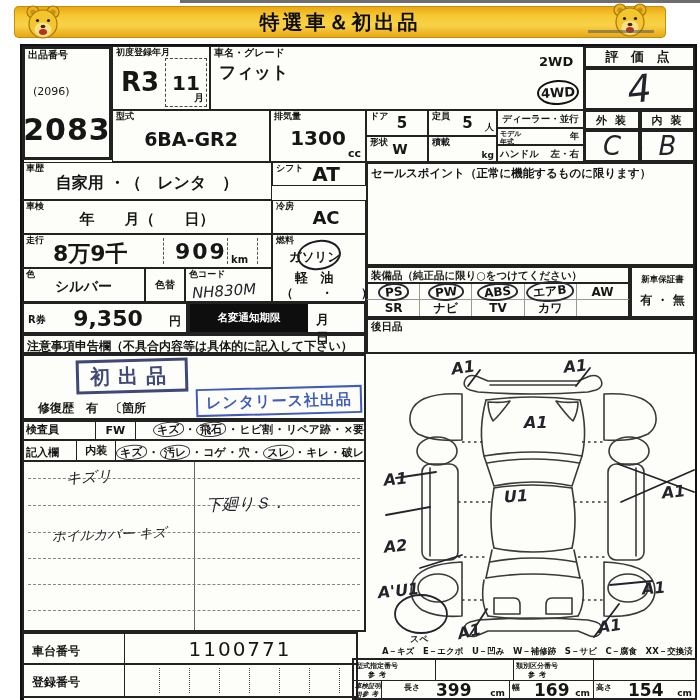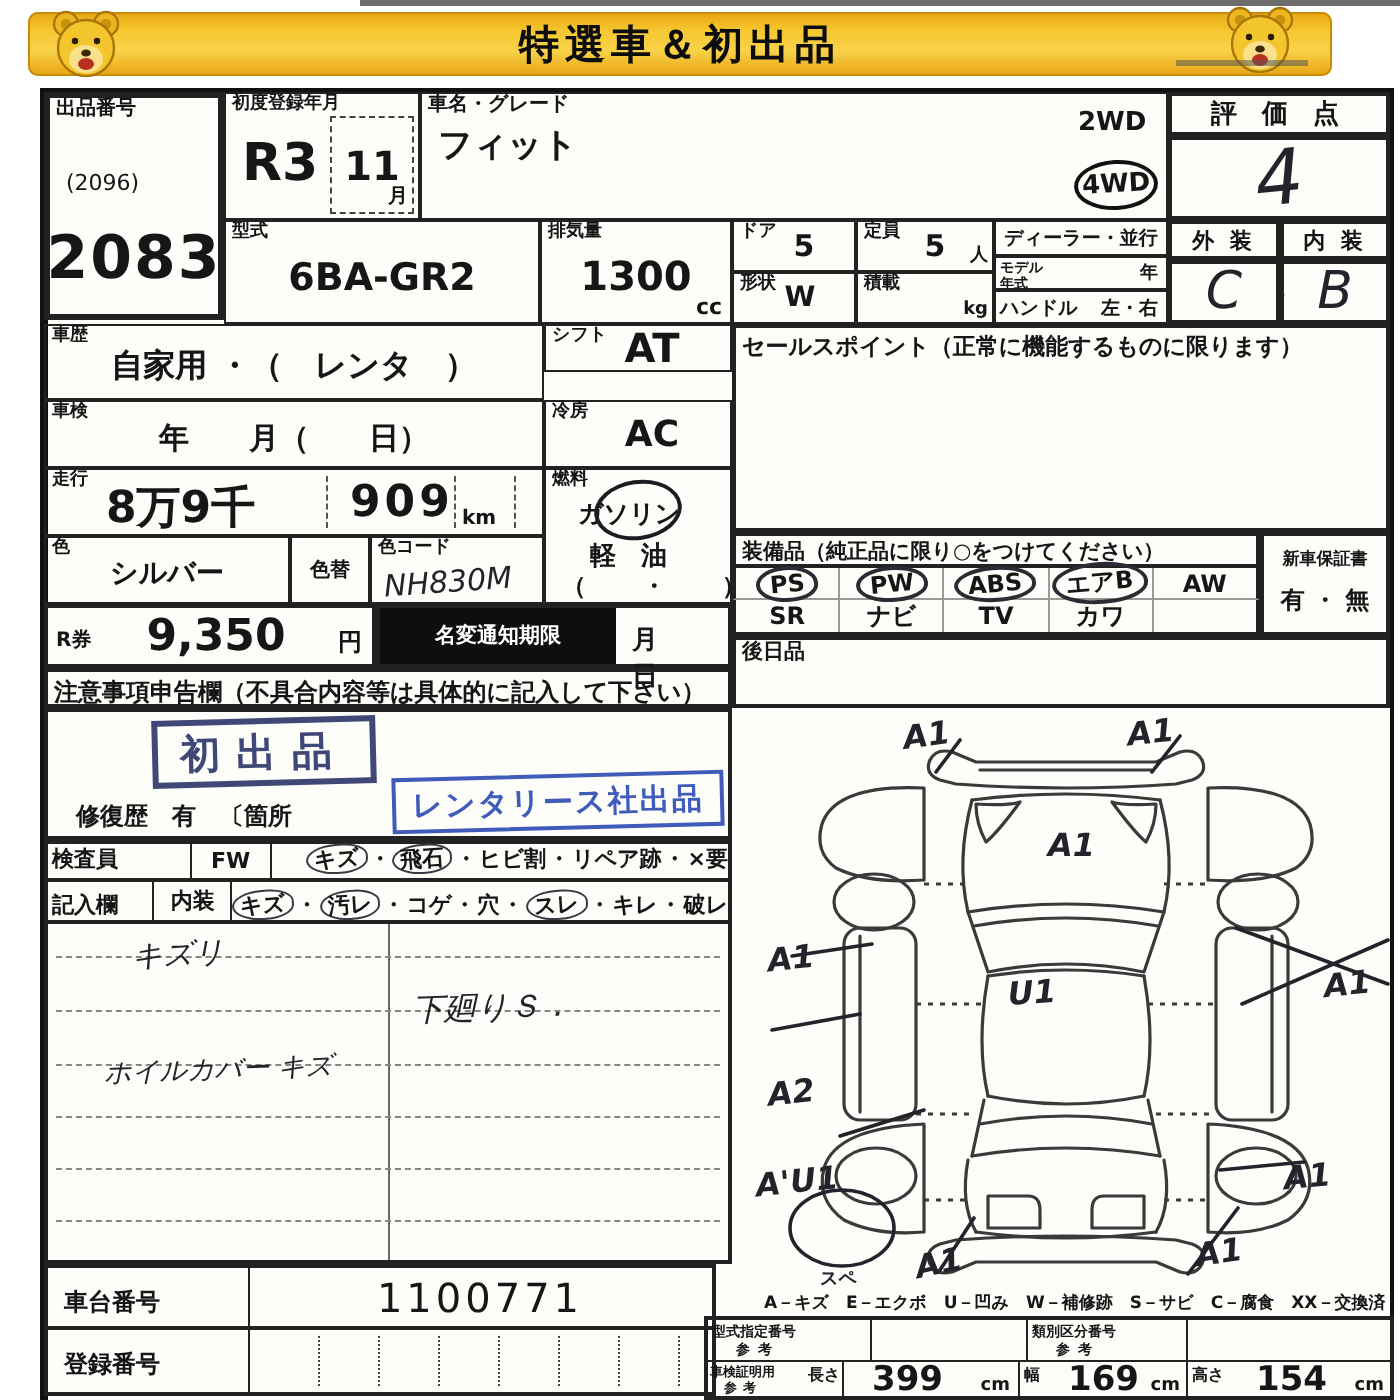--- a/index.html
+++ b/index.html
@@ -328,21 +328,21 @@
   <div class="abs" style="left:0;top:0;width:82px;height:21px;border-right:1.4px solid #222;border-bottom:1.4px solid #222;">
     <span class="abs" style="left:2px;top:1px;font-size:7px;font-weight:700;">型式指定番号</span>
     <span class="abs" style="left:14px;top:10px;font-size:7px;font-weight:700;letter-spacing:4px;">参考</span>
   </div>
   <div class="abs" style="left:82px;top:0;width:78px;height:21px;border-right:1.4px solid #222;border-bottom:1.4px solid #222;"></div>
   <div class="abs" style="left:160px;top:0;width:80px;height:21px;border-right:1.4px solid #222;border-bottom:1.4px solid #222;">
     <span class="abs" style="left:2px;top:1px;font-size:7px;font-weight:700;">類別区分番号</span>
     <span class="abs" style="left:14px;top:10px;font-size:7px;font-weight:700;letter-spacing:4px;">参考</span>
   </div>
   <div class="abs" style="left:240px;top:0;width:102px;height:21px;border-bottom:1.4px solid #222;"></div>
-  <div class="abs" style="left:0;top:21px;width:68px;height:18px;border-right:1.4px solid #222;">
+  <div class="abs" style="left:0;top:21px;width:28px;height:18px;border-right:1.4px solid #222;font-style:italic;">
     <span class="abs" style="left:1px;top:1px;font-size:6.5px;font-weight:700;">車検証明用</span>
     <span class="abs" style="left:8px;top:9px;font-size:6.5px;font-weight:700;letter-spacing:3px;">参考</span>
   </div>
   <div class="abs" style="left:48px;top:21px;width:108px;height:18px;border-right:1.4px solid #222;">
     <span class="abs" style="left:2px;top:1px;font-size:8px;font-weight:700;">長さ</span>
     <span class="abs" style="left:34px;top:-1px;font-size:17px;font-weight:700;">399</span>
     <span class="abs" style="right:4px;bottom:1px;font-size:9px;font-weight:700;">cm</span>
   </div>
   <div class="abs" style="left:156px;top:21px;width:84px;height:18px;border-right:1.4px solid #222;">
     <span class="abs" style="left:2px;top:1px;font-size:8px;font-weight:700;">幅</span>

